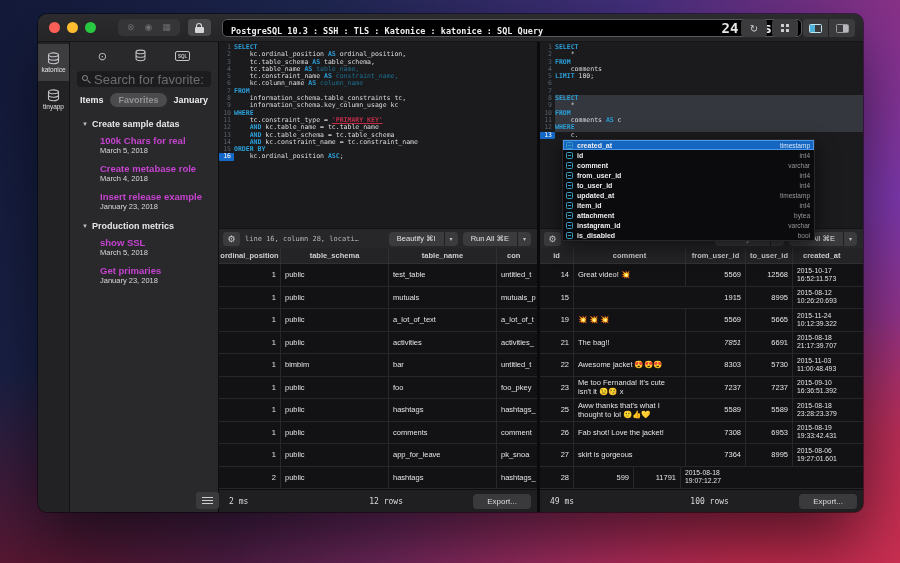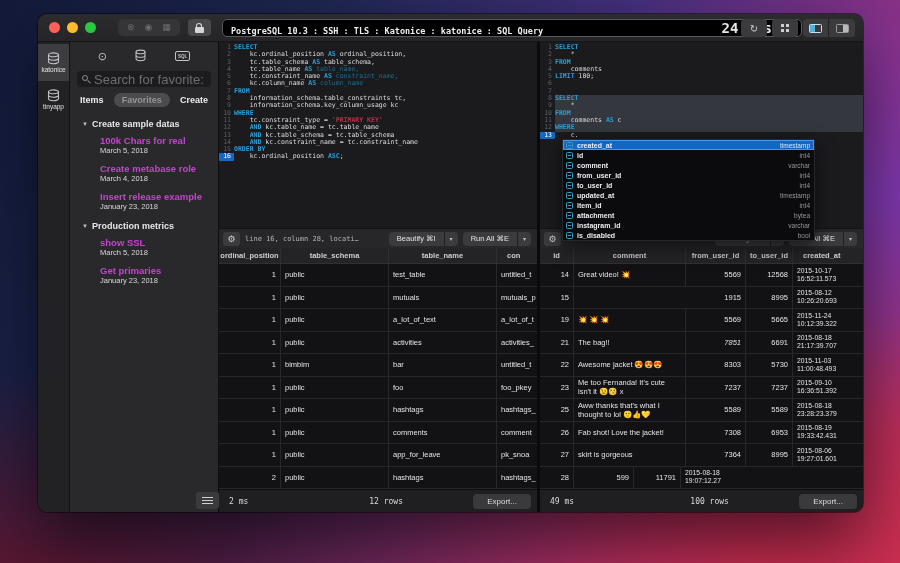--- a/index.html
+++ b/index.html
@@ -81,21 +81,21 @@
   .pane-right { flex: 1; }
   .editor { height: 186px; background: #1b1b1d; overflow: hidden; flex: none; font-family: "DejaVu Sans Mono", monospace; font-size: 6.5px; padding-top: 2px; }
   .ed-line { display: flex; height: 7.3px; line-height: 7.3px; white-space: pre; }
   .ed-line .ln { width: 15px; flex: none; text-align: right; padding-right: 3px; color: #55606c; }
   .ed-line .code { flex: 1; overflow: hidden; }
   .ed-line.sel .code { background: #34383e; }
   .ed-line.cur .ln { background: #1668c7; color: #fff; border-radius: 1px; }
   .t-k { color: #2b9fd9; font-weight: bold; }
   .t-p { color: #dcdcde; }
   .t-a { color: #1b7092; }
-  .t-s { color: #c02c48; font-weight: bold; }
+  .t-s { color: #c02c48; font-weight: bold; text-decoration: underline; }
   
   .popup { position: absolute; left: 22px; top: 97px; width: 253px; background: #0b0b0d; border: 1px solid #27272b; box-shadow: 0 6px 18px rgba(0,0,0,.6); z-index: 5; }
   .pop-row { height: 10px; display: flex; align-items: center; padding: 0 4px 0 3px; gap: 4px; }
   .pop-row.sel { background: #1566c0; outline: 1px solid #4d97e8; outline-offset: -1px; }
   .pop-ic { width: 7px; height: 7px; border: 1px solid #3a9bbf; border-radius: 1.5px; flex: none; display: flex; align-items: center; justify-content: center; }
   .pop-ic i { width: 3px; height: 1px; background: #3a9bbf; }
   .pop-name { color: #ececee; font-size: 7px; font-weight: bold; font-family: "Liberation Sans", sans-serif; }
   .pop-type { margin-left: auto; color: #97979c; font-size: 6.5px; }
   .pop-row.sel .pop-type { color: #d6e6f8; }
   
@@ -219,21 +219,21 @@
       </div>
       <div class="search-wrap">
         <span class="mag">
             <i></i>
           </span>
         <input class="search-input" placeholder="Search for favorite: ^name$" style="">
       </div>
       <div class="sb-tabs" id="sb-tabs">
           <span class="sb-tab">Items</span>
           <span class="sb-tab pill">Favorites</span>
-          <span class="sb-tab">Create</span>
+          <span class="sb-tab">January</span>
         </div>
       <div class="tree" id="tree">
           <div class="tree-group">
             <div class="tree-head">
               <span class="tri">▼</span>
               <span class="g-lbl">Create sample datas</span>
             </div>
             <div class="tree-item">
               <div class="t-title">100k Chars for real</div>
               <div class="t-date">March 5, 2018</div>

